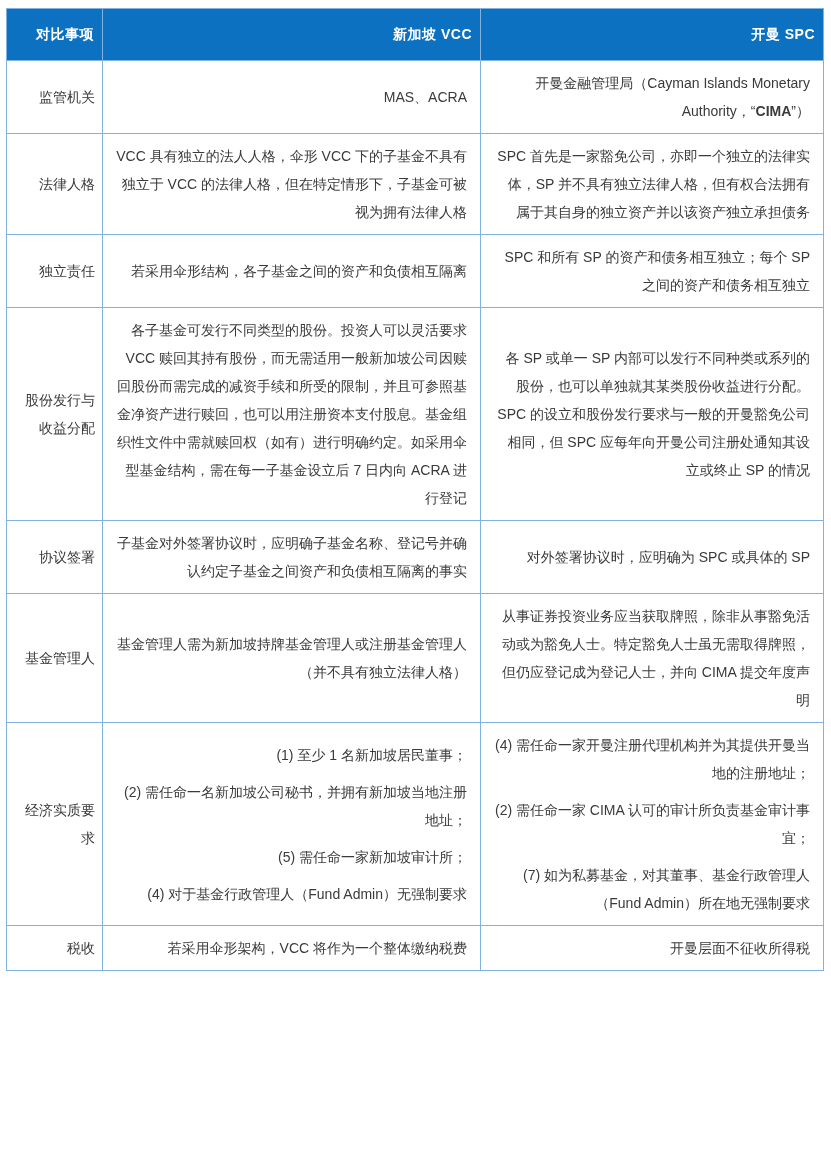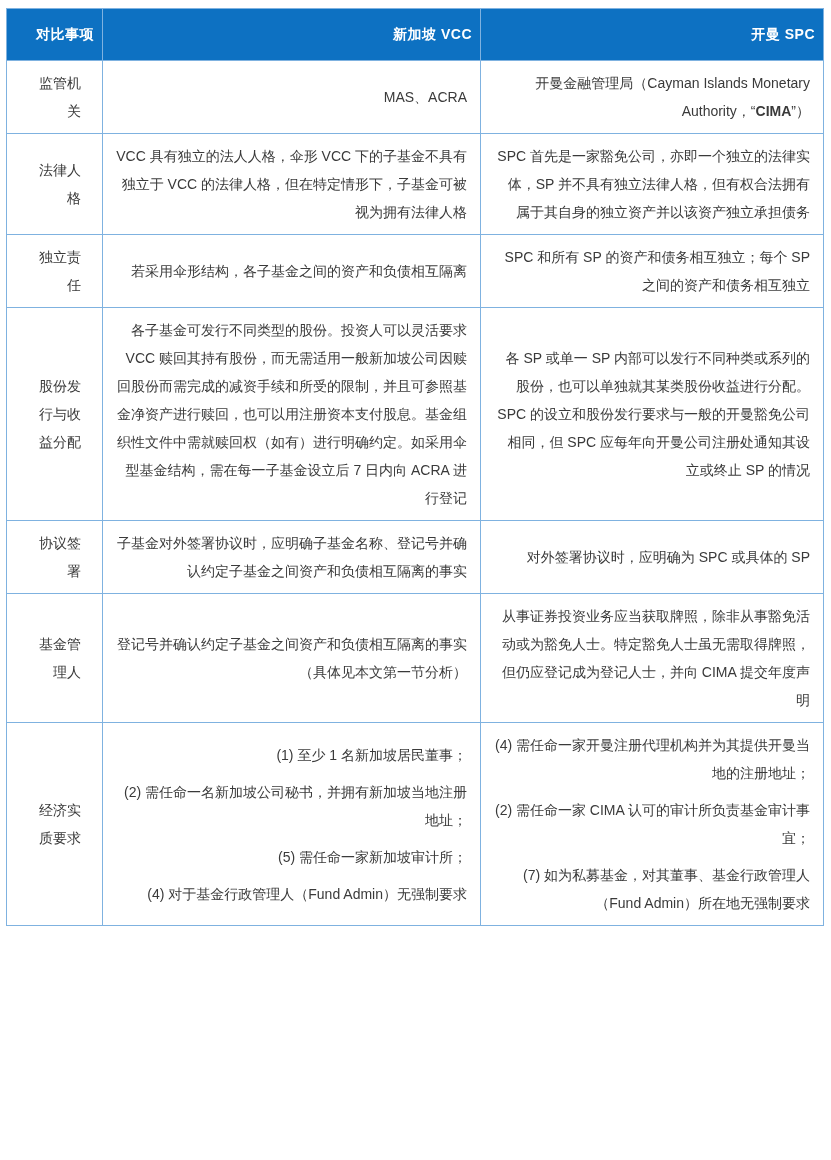--- a/index.html
+++ b/index.html
@@ -39,21 +39,21 @@
     font-weight:bold;
     height:52px;
     padding:4px 8px;
     letter-spacing:.5px;
   }
   .compare td{
     padding:8px 13px;
     line-height:28px;
   }
   .compare td.item-cell{
-    padding:8px 21px;
+    padding:8px 7px;
   }
   .compare td p{
     margin:9px 0;
   }
   .compare td p:first-child{margin-top:0;}
   .compare td p:last-child{margin-bottom:0;}
   .compare strong{font-weight:bold;}
 </style>
 </head>
 <body>
@@ -126,21 +126,21 @@
           </td>
           <td>
             <p>对外签署协议时，应明确为 SPC 或具体的 SP</p>
           </td>
         </tr>
         <tr>
           <td class="item-cell">
             <p>基金管理人</p>
           </td>
           <td>
-            <p>登记号并确认约定子基金之间资产和负债相互隔离的事实（具体见本文第一节分析）</p>
+            <p>基金管理人需为新加坡持牌基金管理人或注册基金管理人（并不具有独立法律人格）</p>
           </td>
           <td>
             <p>从事证券投资业务应当获取牌照，除非从事豁免活动或为豁免人士。特定豁免人士虽无需取得牌照，但仍应登记成为登记人士，并向 CIMA 提交年度声明</p>
           </td>
         </tr>
         <tr>
           <td class="item-cell">
             <p>经济实质要求</p>
           </td>
           <td>
@@ -148,15 +148,26 @@
             <p>(2) 需任命一名新加坡公司秘书，并拥有新加坡当地注册地址；</p>
             <p>(5) 需任命一家新加坡审计所；</p>
             <p>(4) 对于基金行政管理人（Fund Admin）无强制要求</p>
           </td>
           <td>
             <p>(4) 需任命一家开曼注册代理机构并为其提供开曼当地的注册地址；</p>
             <p>(2) 需任命一家 CIMA 认可的审计所负责基金审计事宜；</p>
             <p>(7) 如为私募基金，对其董事、基金行政管理人（Fund Admin）所在地无强制要求</p>
           </td>
         </tr>
+        <tr>
+          <td class="item-cell">
+            <p>税收</p>
+          </td>
+          <td>
+            <p>若采用伞形架构，VCC 将作为一个整体缴纳税费</p>
+          </td>
+          <td>
+            <p>开曼层面不征收所得税</p>
+          </td>
+        </tr>
       </tbody>
   </table>
 </div>
 
 </body></html>

